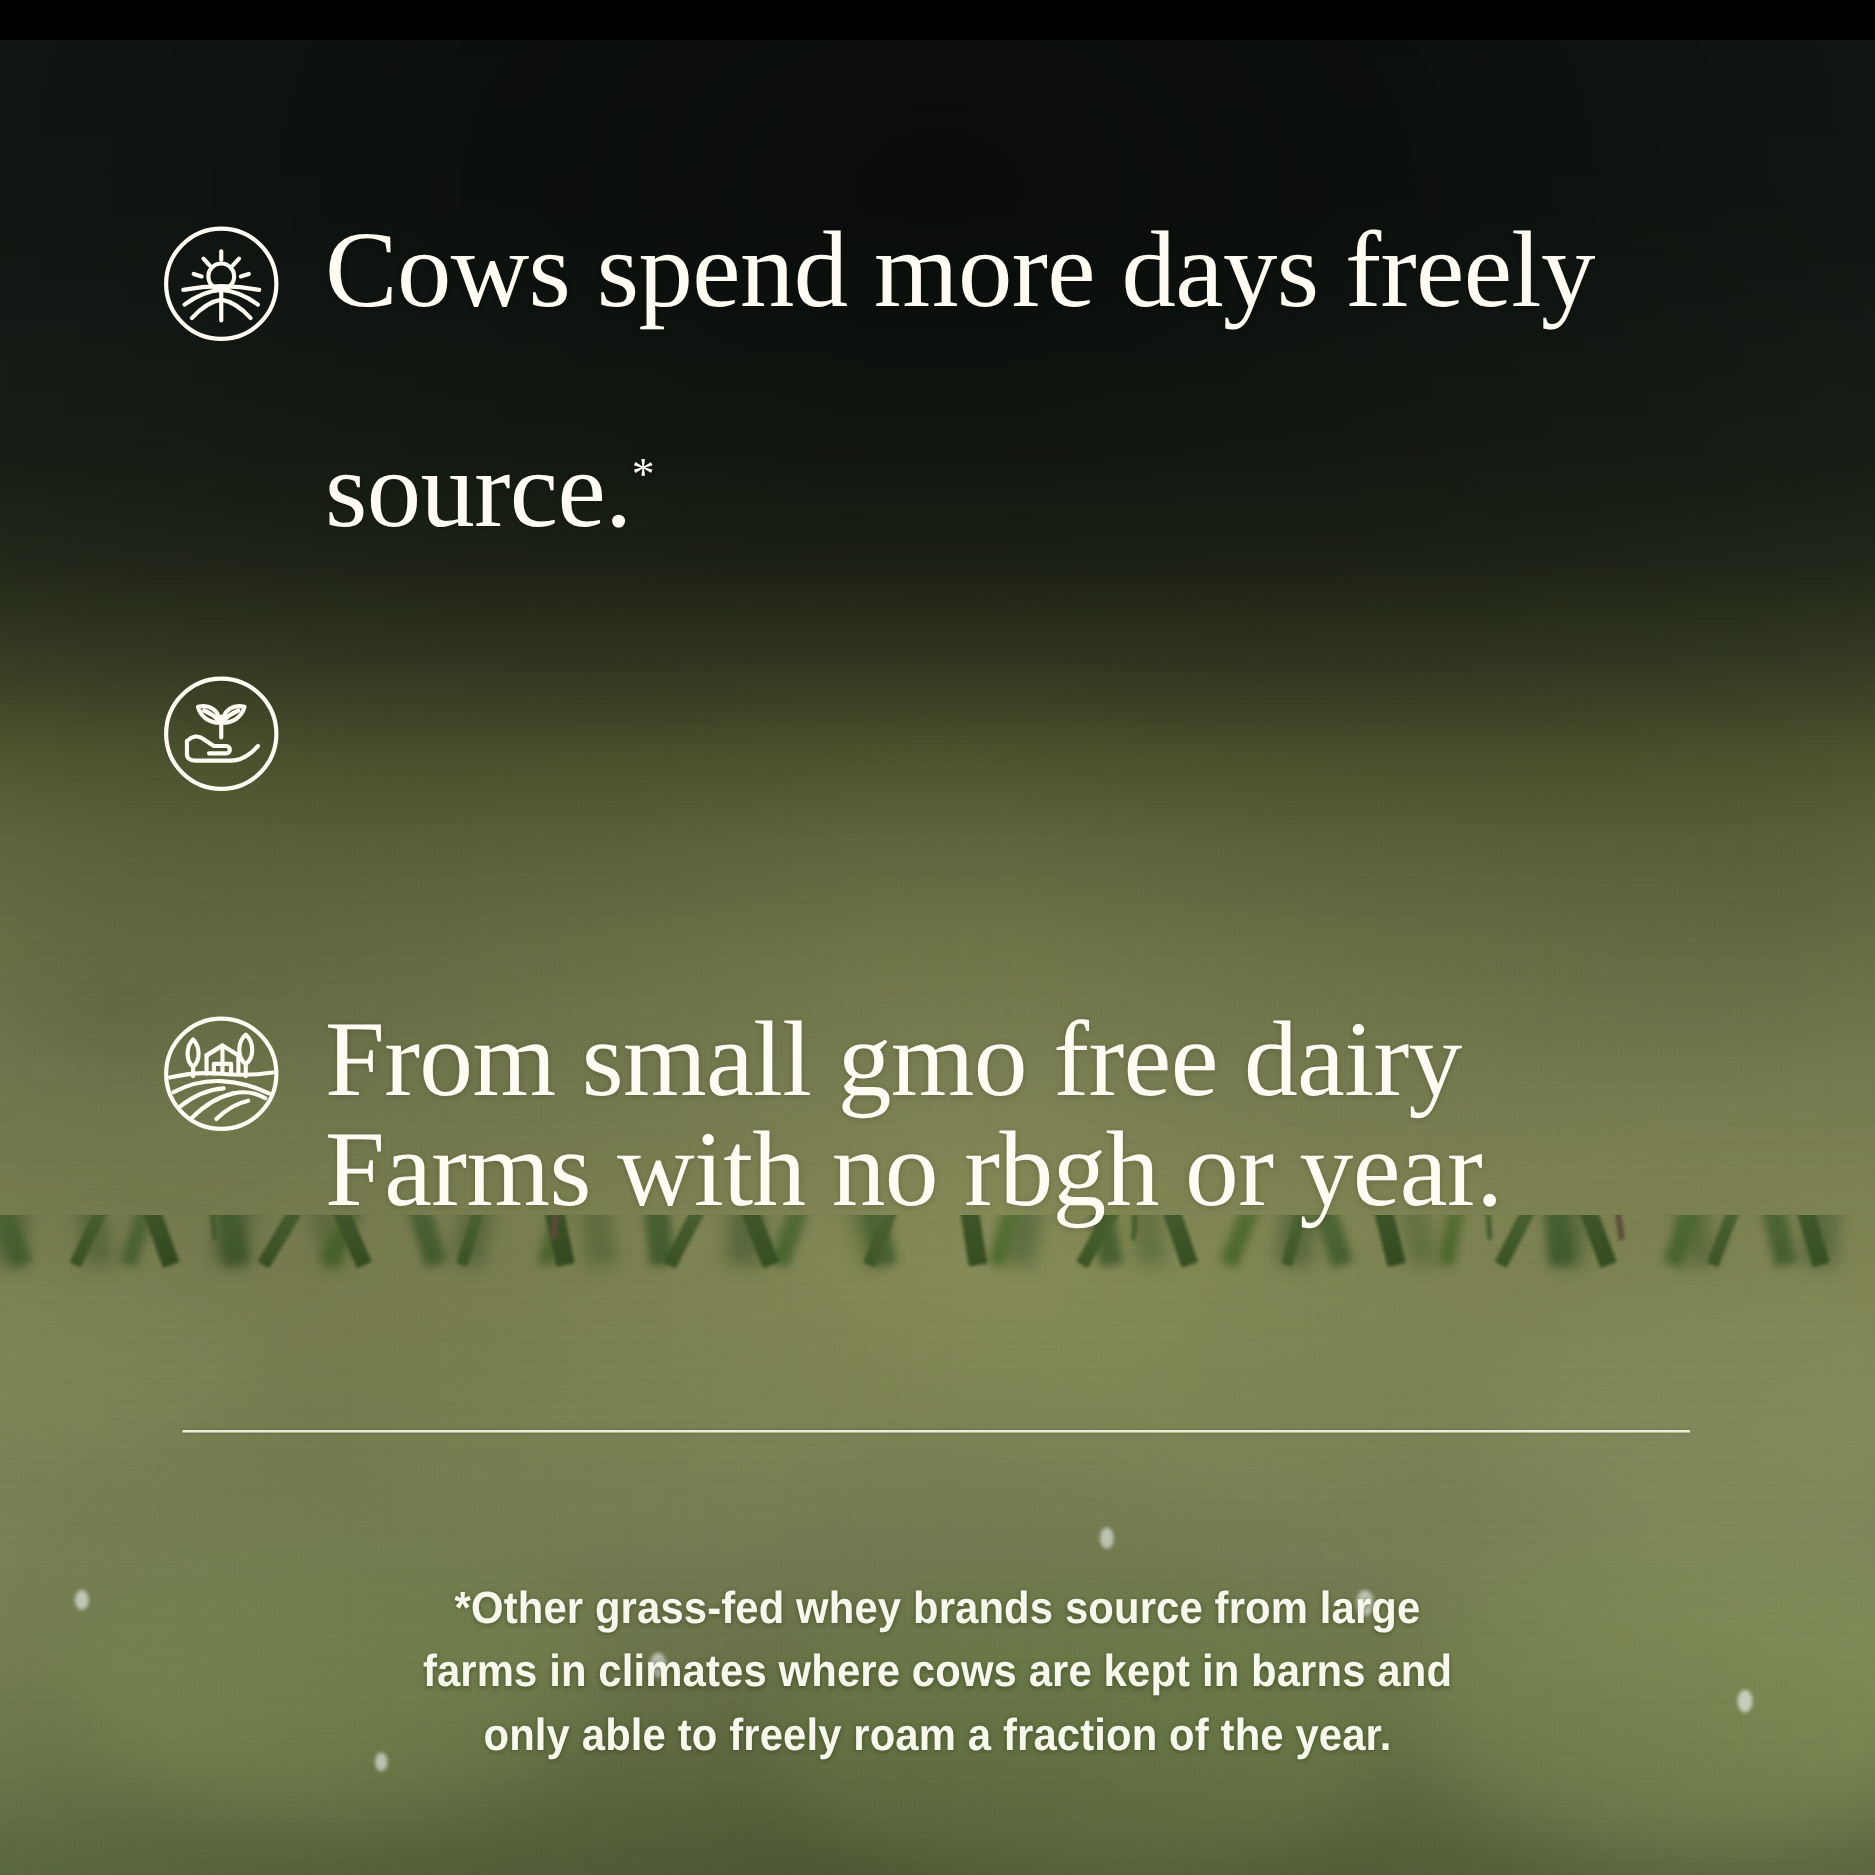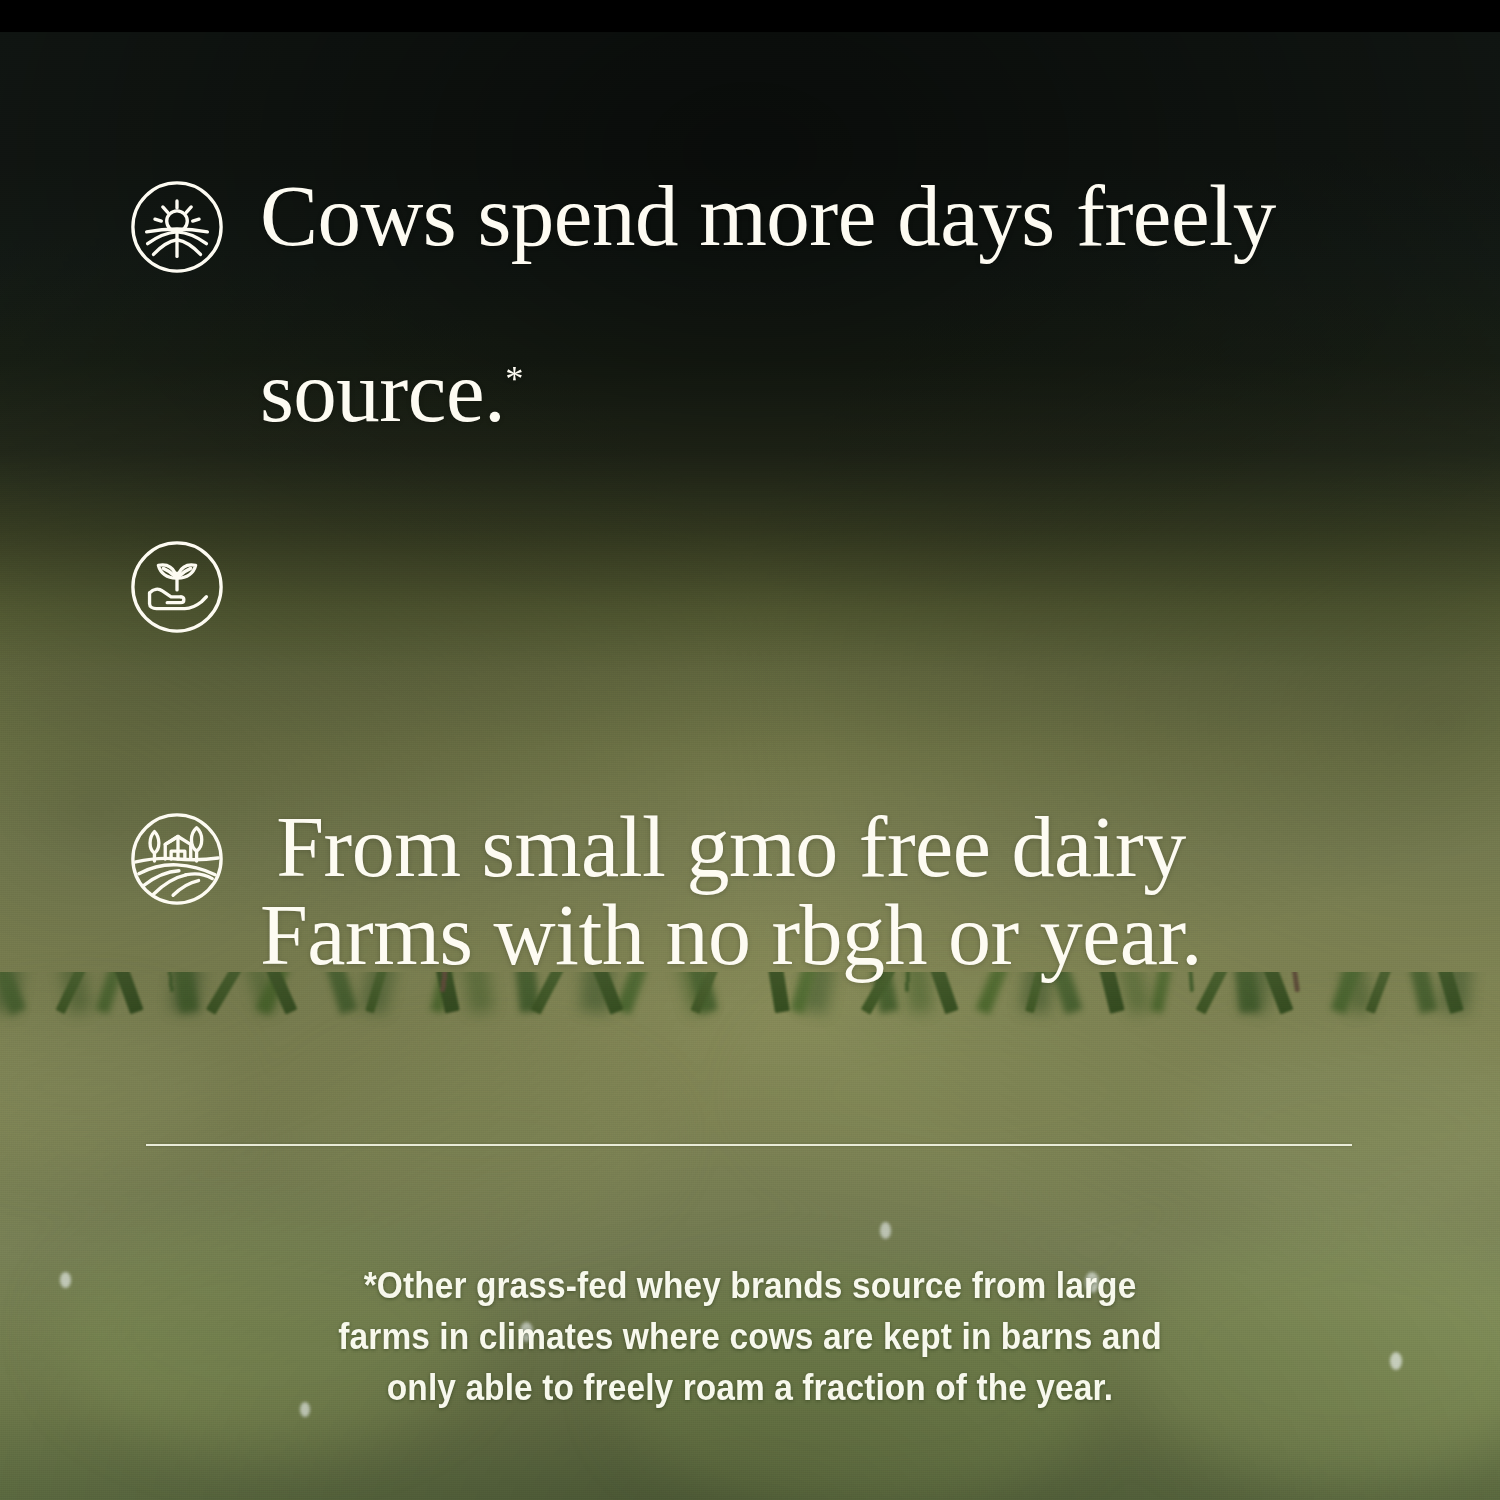--- a/index.html
+++ b/index.html
@@ -73,21 +73,21 @@
   .content{position:absolute;inset:0;}
 
   .feature{
     position:absolute;
     display:flex;
     align-items:flex-start;
     gap:34px;
   }
   .feature-1{left:128px;top:140px;width:1290px;}
   .feature-2{left:128px;top:500px;width:1320px;}
-  .feature-3{left:128px;top:772px;width:1290px;text-align:center;}
+  .feature-3{left:128px;top:772px;width:1290px;}
 
   .icon-badge{
     flex:0 0 auto;
     width:98px;height:98px;
     margin-top:6px;
   }
   .icon-badge svg{display:block;width:98px;height:98px;}
 
   .feature-text{
     color:#fdfbf2;

